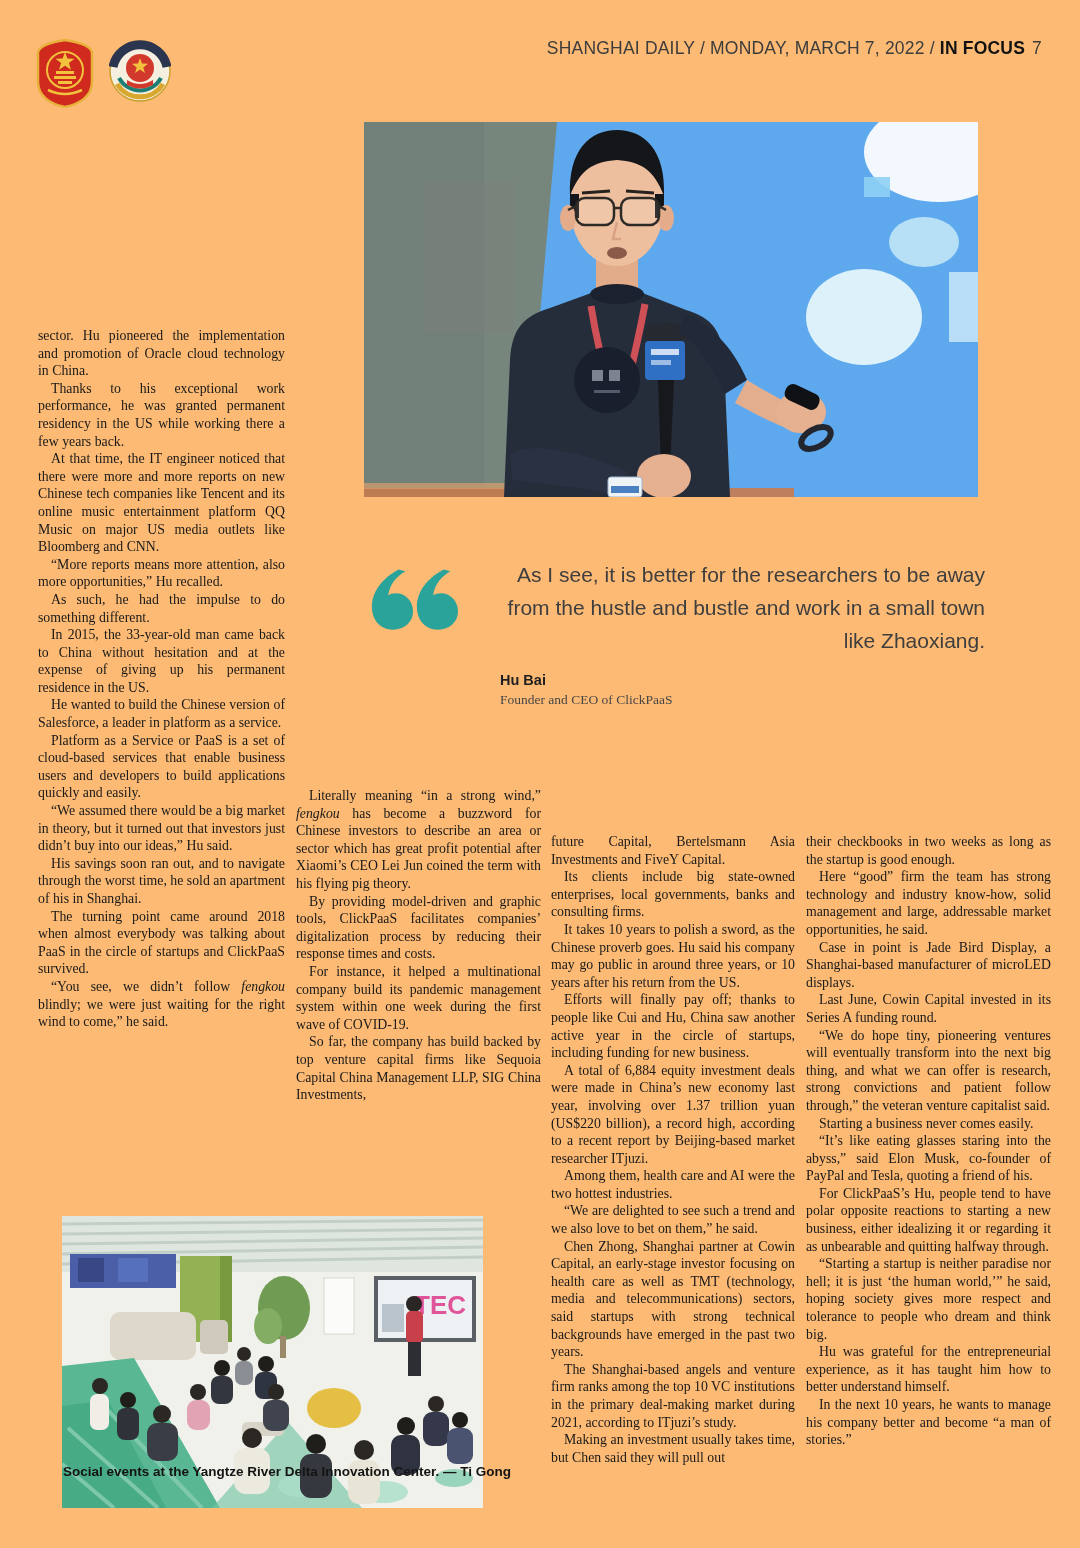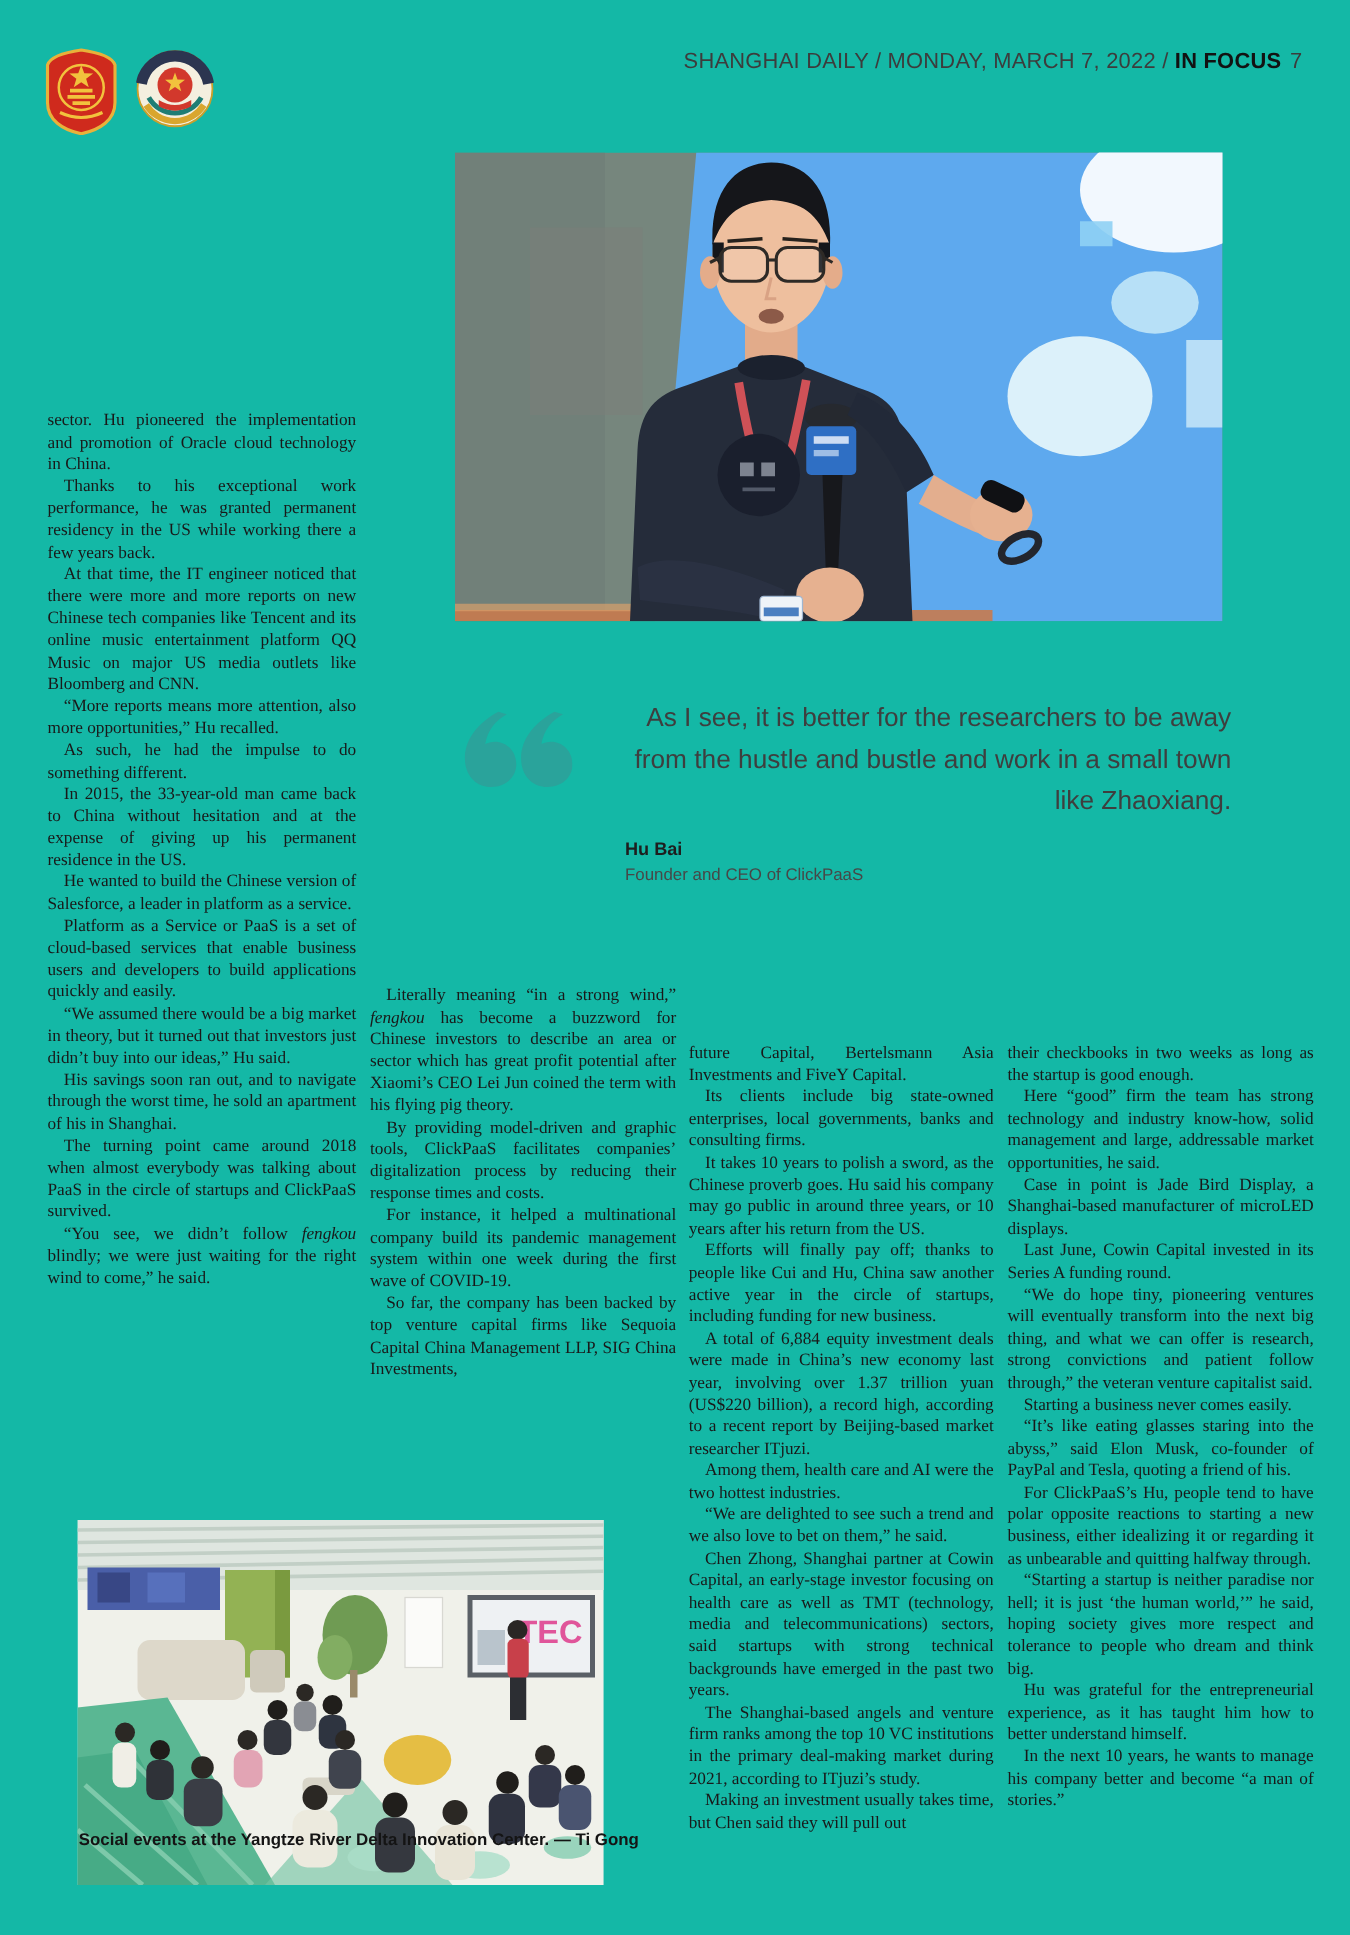--- a/index.html
+++ b/index.html
@@ -1,17 +1,17 @@
 <!DOCTYPE html>
 <html><head>
 <meta charset="utf-8">
 <style>
   html,body { margin:0; padding:0; background:#ffffff; }
   body { width:1080px; height:1548px; position:relative; font-family:"Liberation Serif", serif; }
-  .page { position:absolute; inset:0; background:#14b8a6; overflow:hidden; }
+  .page { position:absolute; inset:0; background:#fdba74; overflow:hidden; }
 
   
   .header { position:absolute; top:38px; right:38px; font-family:"Liberation Sans", sans-serif;
             font-size:17.5px; letter-spacing:.2px; color:#3c3c3c; white-space:nowrap; }
   .header .section { font-weight:bold; color:#121212; }
   .header .pageno { margin-left:7px; color:#3c3c3c; }
 
   
   .emblems { position:absolute; left:34px; top:38px; display:flex; gap:13px; align-items:flex-start; }
 
@@ -21,21 +21,21 @@
   .photo-main svg, .photo-secondary svg, .emblems svg, .qmark svg { display:block; }
 
   
   .pullquote { position:absolute; left:370px; top:558px; width:615px; }
   .qmark { position:absolute; left:0; top:10px; width:88px; height:64px; }
   .qbody { margin-left:130px; }
   .qtext { margin:0; font-family:"Liberation Sans", sans-serif; font-weight:300;
            font-size:21px; line-height:33px; color:#3e3e3e;text-align:right; }
   .qauthor { margin:15px 0 0; font-family:"Liberation Sans", sans-serif; font-weight:bold;
              font-size:14.5px; color:#1e1e1e; }
-  .qrole { margin:4px 0 0; font-family:Liberation Sans, sans-serif; font-size:13.5px; color:#474747; }
+  .qrole { margin:4px 0 0; font-family:Liberation Serif, serif; font-size:13.5px; color:#474747; }
 
   
   .col { position:absolute; font-size:13.8px; line-height:17.6px; color:#191919; text-align:justify; }
   .col p { margin:0; text-indent:13px; }
   .col p.flush { text-indent:0;margin-top:46px; }
   .col1 { left:38px;  top:281px; width:247px; }
   .col2 { left:296px; top:787px; width:245px; }
   .col3 { left:551px; top:787px; width:244px; }
   .col4 { left:806px; top:787px; width:245px; }
 
@@ -166,21 +166,21 @@
       <p>Platform as a Service or PaaS is a set of cloud-based services that enable business users and developers to build applications quickly and easily.</p>
       <p>“We assumed there would be a big market in theory, but it turned out that investors just didn’t buy into our ideas,” Hu said.</p>
       <p>His savings soon ran out, and to navigate through the worst time, he sold an apartment of his in Shanghai.</p>
       <p>The turning point came around 2018 when almost everybody was talking about PaaS in the circle of startups and ClickPaaS survived.</p>
       <p>“You see, we didn’t follow <i>fengkou</i> blindly; we were just waiting for the right wind to come,” he said.</p>
     </div>
   <div class="col col2">
       <p>Literally meaning “in a strong wind,” <i>fengkou</i> has become a buzzword for Chinese investors to describe an area or sector which has great profit potential after Xiaomi’s CEO Lei Jun coined the term with his flying pig theory.</p>
       <p>By providing model-driven and graphic tools, ClickPaaS facilitates companies’ digitalization process by reducing their response times and costs.</p>
       <p>For instance, it helped a multinational company build its pandemic management system within one week during the first wave of COVID-19.</p>
-      <p>So far, the company has been backed by top venture capital firms like Sequoia Capital China Management LLP, SIG China Investments,</p>
+      <p>So far, the company has build backed by top venture capital firms like Sequoia Capital China Management LLP, SIG China Investments,</p>
     </div>
   <div class="col col3">
       <p class="flush">future Capital, Bertelsmann Asia Investments and FiveY Capital.</p>
       <p>Its clients include big state-owned enterprises, local governments, banks and consulting firms.</p>
       <p>It takes 10 years to polish a sword, as the Chinese proverb goes. Hu said his company may go public in around three years, or 10 years after his return from the US.</p>
       <p>Efforts will finally pay off; thanks to people like Cui and Hu, China saw another active year in the circle of startups, including funding for new business.</p>
       <p>A total of 6,884 equity investment deals were made in China’s new economy last year, involving over 1.37 trillion yuan (US$220 billion), a record high, according to a recent report by Beijing-based market researcher ITjuzi.</p>
       <p>Among them, health care and AI were the two hottest industries.</p>
       <p>“We are delighted to see such a trend and we also love to bet on them,” he said.</p>
       <p>Chen Zhong, Shanghai partner at Cowin Capital, an early-stage investor focusing on health care as well as TMT (technology, media and telecommunications) sectors, said startups with strong technical backgrounds have emerged in the past two years.</p>

